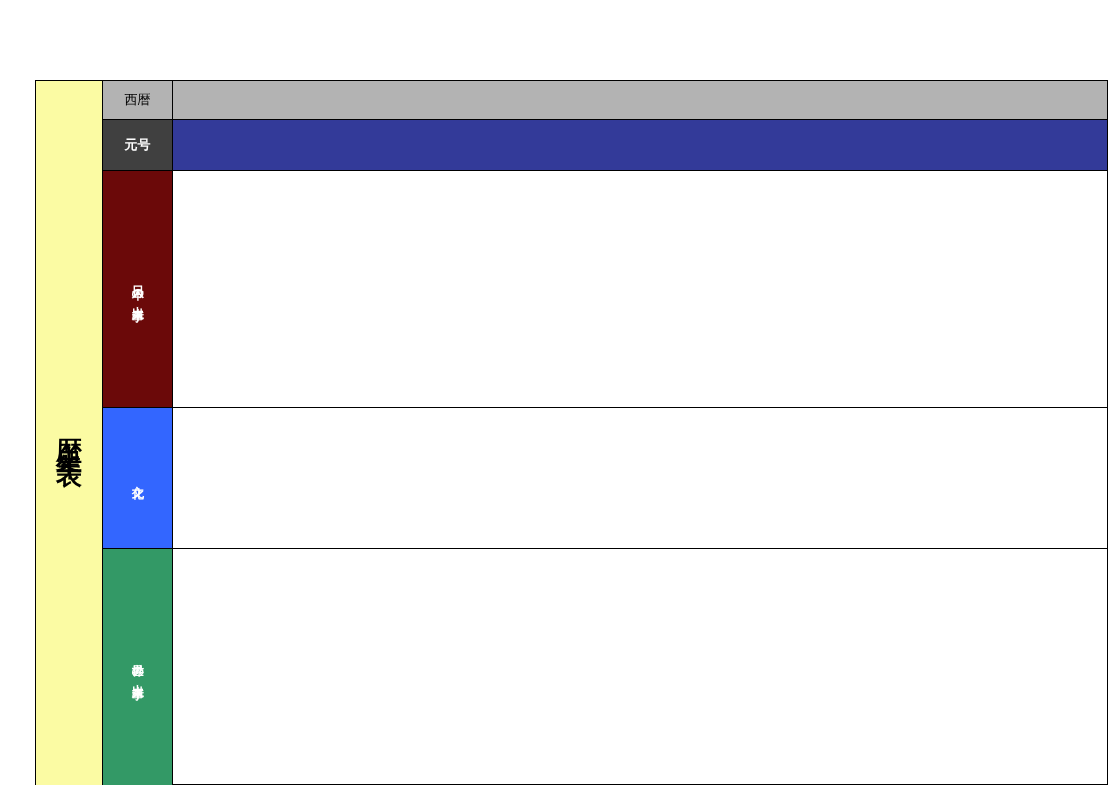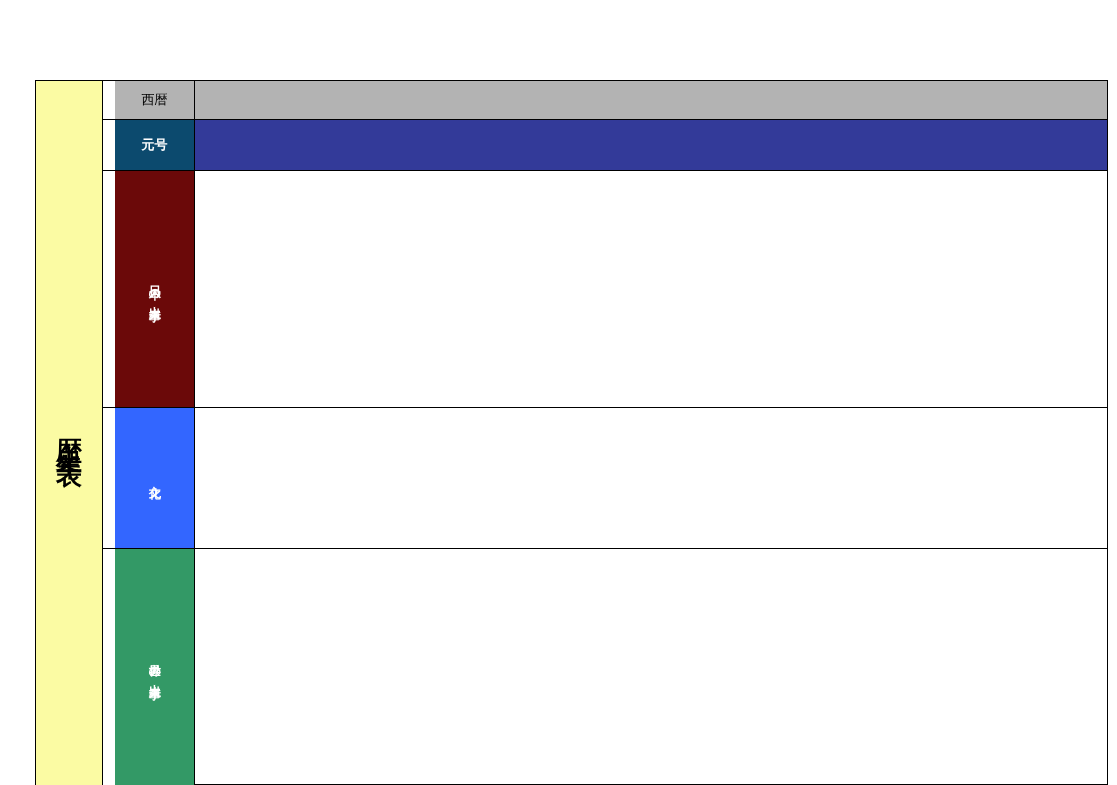--- a/index.html
+++ b/index.html
@@ -36,37 +36,36 @@
       flex: 1;
       display: flex;
       flex-direction: column;
     }
     .row {
       display: flex;
       border-bottom: 1px solid #000;
     }
     .row:last-child { border-bottom: none; }
     .label-cell {
-      width: 80px;
+      width: 70px;
       border-right: 1px solid #000;
       display: flex;
       align-items: center;
       justify-content: center;
       text-align: right;
-      margin-left: 12px;
     }
     .content-cell {
       flex: 1;
       border-right: 1px solid #000;
     }
     .row-seireki { height: 39px; }
     .row-seireki .label-cell { background: #b3b3b3; color: #000; font-size: 13px; }
     .row-seireki .content-cell { background: #b3b3b3; }
     .row-gengo { height: 51px; }
-    .row-gengo .label-cell { background: #0c4a6e; color: #fff; font-size: 13px; font-weight: bold; }
+    .row-gengo .label-cell { background: #404040; color: #fff; font-size: 13px; font-weight: bold; }
     .row-gengo .content-cell { background: #333a99; }
     .row-japan { height: 237px; }
     .row-japan .label-cell { background: #6b0909; color: #fff; }
     .row-japan .content-cell { background: #fff; }
     .row-culture { height: 141px; }
     .row-culture .label-cell { background: #3366ff; color: #fff; }
     .row-culture .content-cell { background: #fff; }
     .row-world { flex: 1; }
     .row-world .label-cell { background: #339966; color: #fff; }
     .row-world .content-cell { background: #fff; }

